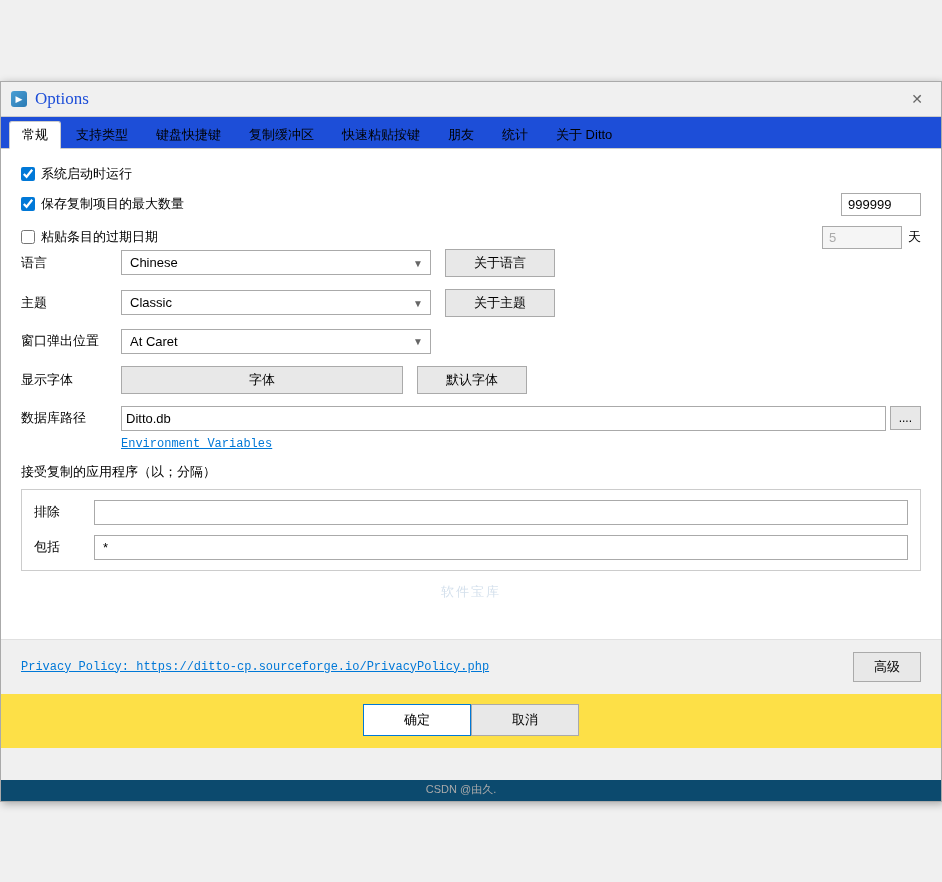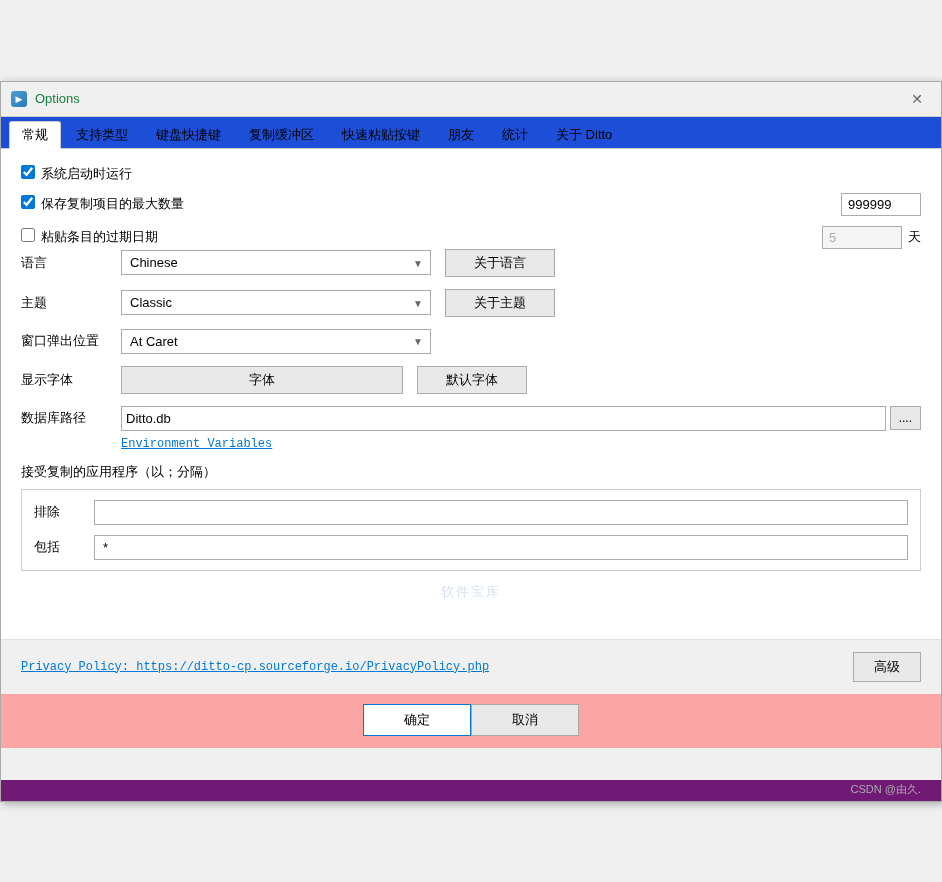--- a/index.html
+++ b/index.html
@@ -37,22 +37,23 @@
       height: 16px;
       background: linear-gradient(135deg, #4a9fd4, #2a7ab4);
       border-radius: 3px;
       display: flex;
       align-items: center;
       justify-content: center;
       font-size: 10px;
       color: white;
     }
     .title-text {
-      font-size: 13px;
-      color: #15803d;
+      font-size: 17px;
+      color: #1d4ed8;
+      font-family: Liberation Serif, serif;
     }
     .close-btn {
       width: 28px;
       height: 22px;
       background: transparent;
       border: none;
       cursor: pointer;
       display: flex;
       align-items: center;
       justify-content: center;
@@ -91,21 +92,21 @@
     .form-section {
       margin-bottom: 12px;
     }
     .row {
       display: flex;
       align-items: center;
       margin-bottom: 10px;
     }
     .checkbox-row {
       display: flex;
-      align-items: flex-start;
+      align-items: center;
       gap: 6px;
     }
     .checkbox-input {
       width: 14px;
       height: 14px;
       cursor: pointer;
       accent-color: #0078d7;
     }
     .label {
       font-size: 13px;
@@ -252,43 +253,43 @@
       border: 1px solid #aaa;
       background: #e8e8e8;
       font-size: 13px;
       cursor: pointer;
     }
     .footer {
       display: flex;
       justify-content: center;
       gap: 0;
       padding: 10px 20px 12px 20px;
-      background: #fca5a5;
+      background: #fde047;
     }
     .ok-btn {
       padding: 6px 40px;
       border: 1px solid #0078d7;
       background: #fff;
       font-size: 13px;
       cursor: pointer;
       color: #000;
     }
     .cancel-btn {
       padding: 6px 40px;
       border: 1px solid #aaa;
       background: #e8e8e8;
       font-size: 13px;
       cursor: pointer;
     }
     .csdn-watermark {
-      text-align: right;
+      text-align: center;
       padding: 2px 20px 4px 0;
       font-size: 11px;
       color: #aaa;
-      background: #701a75;
+      background: #0c4a6e;
       margin-top: 32px;
     }
   </style>
 </head>
 <body>
 
 <div class="window">
 
   <div class="title-bar">
     <div class="title-bar-left">

